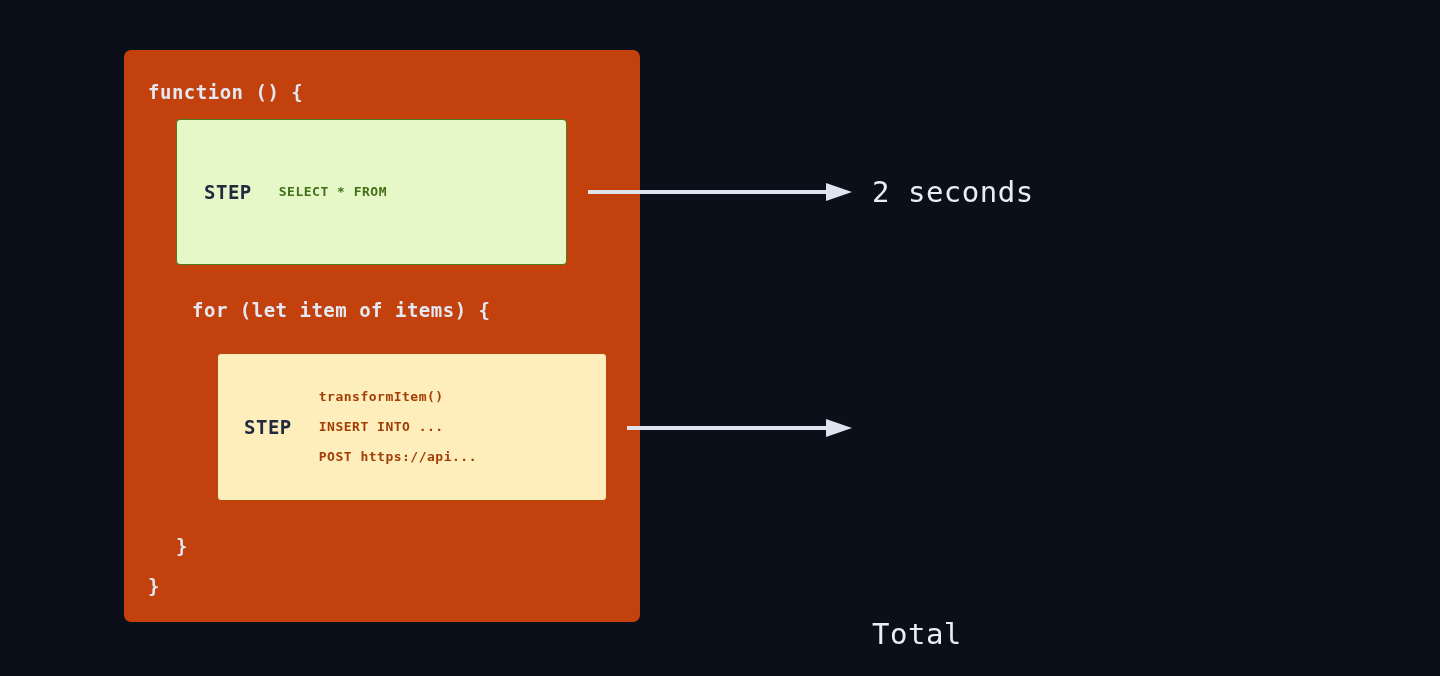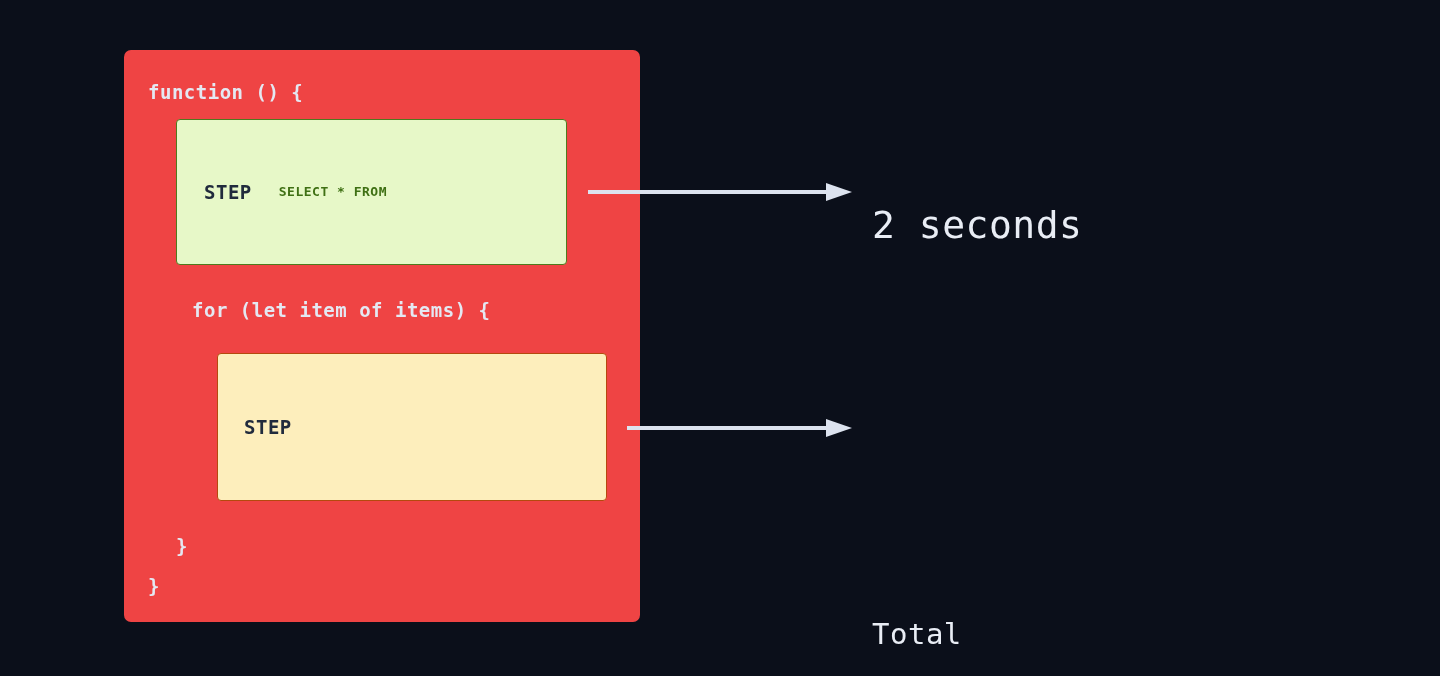--- a/index.html
+++ b/index.html
@@ -22,21 +22,21 @@
     background: #0b0f1a;
   }
 
   
   .code-panel {
     position: absolute;
     left: 124px;
     top: 50px;
     width: 516px;
     height: 572px;
-    background: #ef4444;
+    background: #c2410c;
     border-radius: 7px;
   }
 
   .code-line {
     position: absolute;
     font-family: "DejaVu Sans Mono", "Liberation Mono", monospace;
     font-weight: bold;
     font-size: 19px;
     letter-spacing: 0.5px;
     color: #e4e8f2;
@@ -102,25 +102,24 @@
     height: 22px;
     pointer-events: none;
   }
   .arrow svg { display: block; }
 
   
   .callout {
     position: absolute;
     font-family: "DejaVu Sans Mono", "Liberation Mono", monospace;
     font-weight: normal;
-    font-size: 38px;
+    font-size: 29px;
     letter-spacing: 0.5px;
     color: #e9edf5;
     white-space: pre;
-    margin-top: 28px;
   }
   .callout-1 { left: 872px; top: 175px; }
   .callout-2 { left: 872px; top: 411px; }
 
   .total-block {
     position: absolute;
     left: 872px;
     top: 534px;
     font-family: "DejaVu Sans Mono", "Liberation Mono", monospace;
     font-weight: normal;
@@ -142,20 +141,21 @@
 
     <div class="step-box green">
       <span class="step-label">STEP</span>
       <span class="step-code"><span>SELECT * FROM</span><br></span>
     </div>
 
     <div class="code-line line-for">for (let item of items) {</div>
 
     <div class="step-box orange">
       <span class="step-label">STEP</span>
+      <span class="step-code"><span>transformItem()</span><br><span>INSERT INTO ...</span><br><span>POST https://api...</span></span>
     </div>
 
     <div class="code-line line-close-for">}</div>
 
     <div class="code-line line-close-fn">}</div>
   </div>
 
   <div class="arrow" style="left:588px; top:181px; width:264px;">
     <svg width="264" height="22" viewBox="0 0 264 22">
       <line x1="0" y1="11" x2="240" y2="11" stroke="#dde3ef" stroke-width="4"></line>

